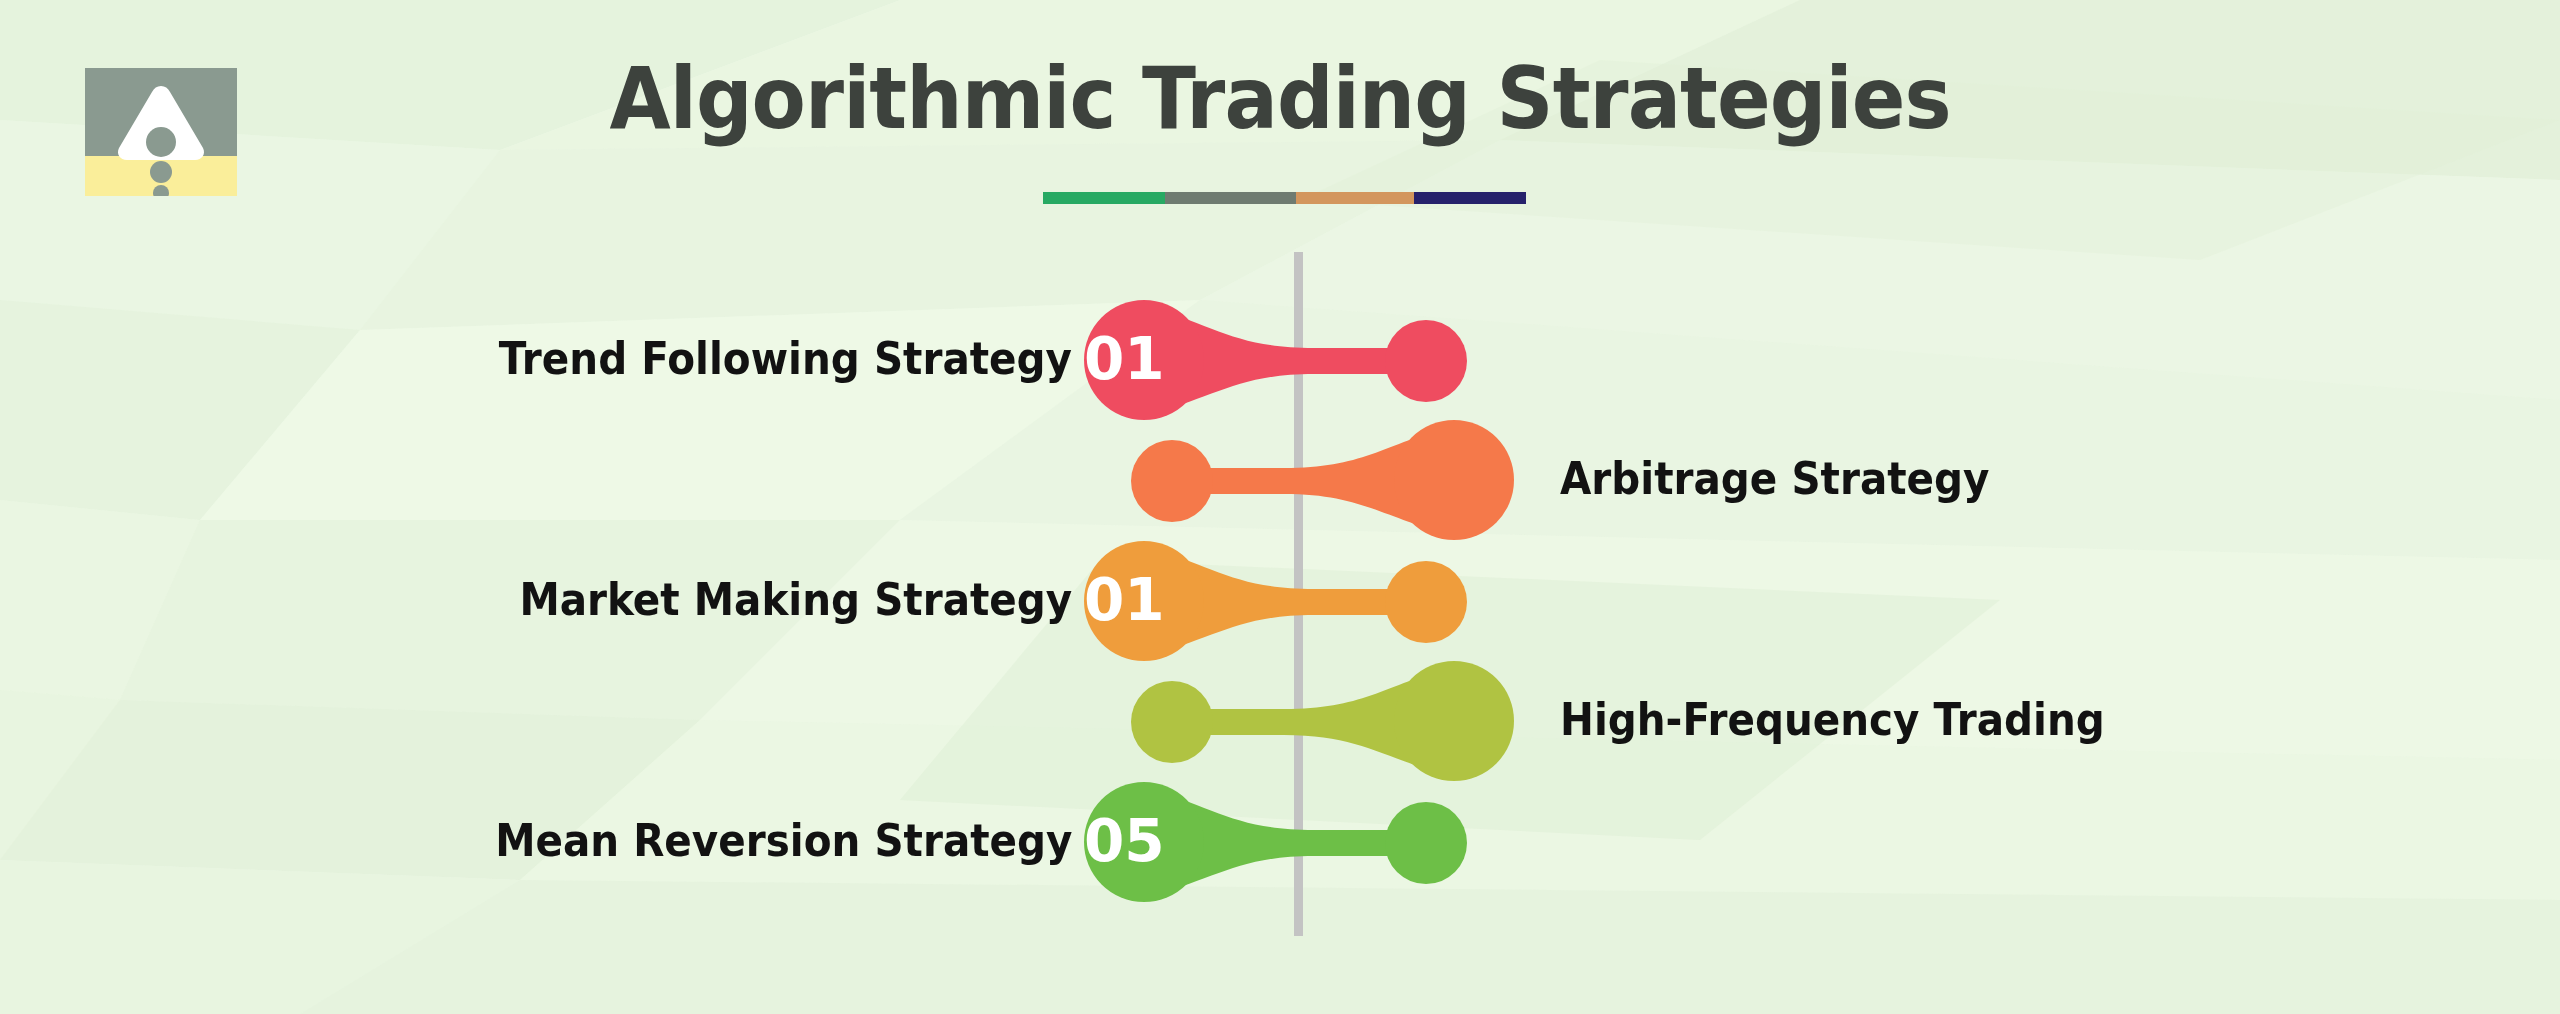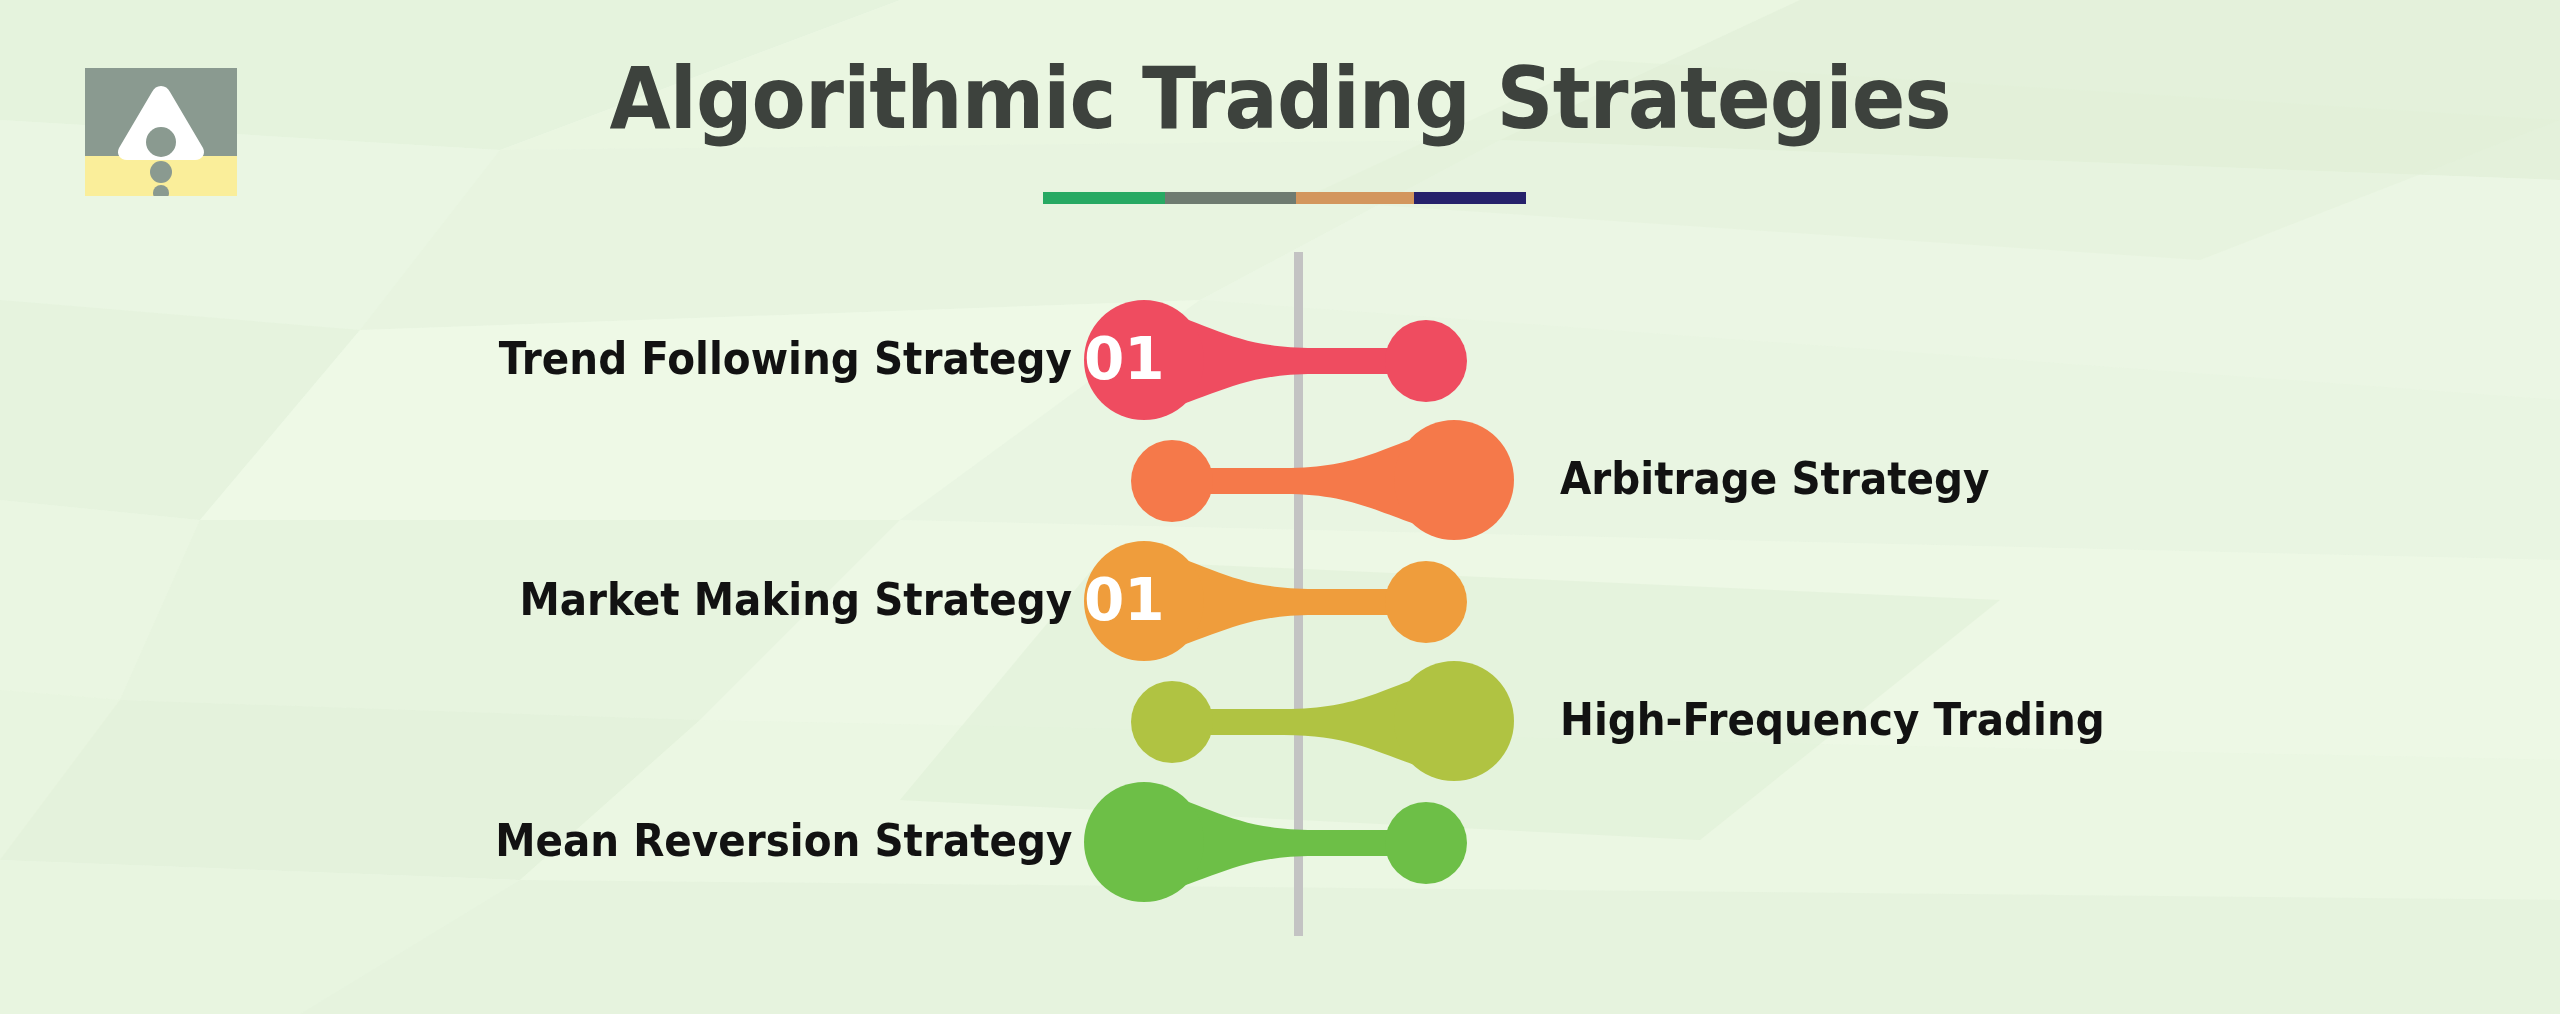--- a/index.html
+++ b/index.html
@@ -239,17 +239,18 @@
         <div class="node-label label-right">High-Frequency Trading</div>
       </div>
       <div class="node-row" style="top: 782px;">
         <svg class="node-shape" viewBox="0 0 430 120" width="430" height="120">
           <g>
             <path d="M58 4 C132 26 152 48 230 48 L340 48 L340 74 L230 74 C152 74 132 98 58 116 Z" fill="#6dbf47"></path>
             <circle cx="60" cy="60" r="60" fill="#6dbf47"></circle>
             <circle cx="342" cy="61" r="41" fill="#6dbf47"></circle>
           </g>
         </svg>
+        <div class="node-num left-num">05</div>
         <div class="node-label label-left">Mean Reversion Strategy</div>
       </div>
     </div>
 
 </div>
 
 </body></html>

